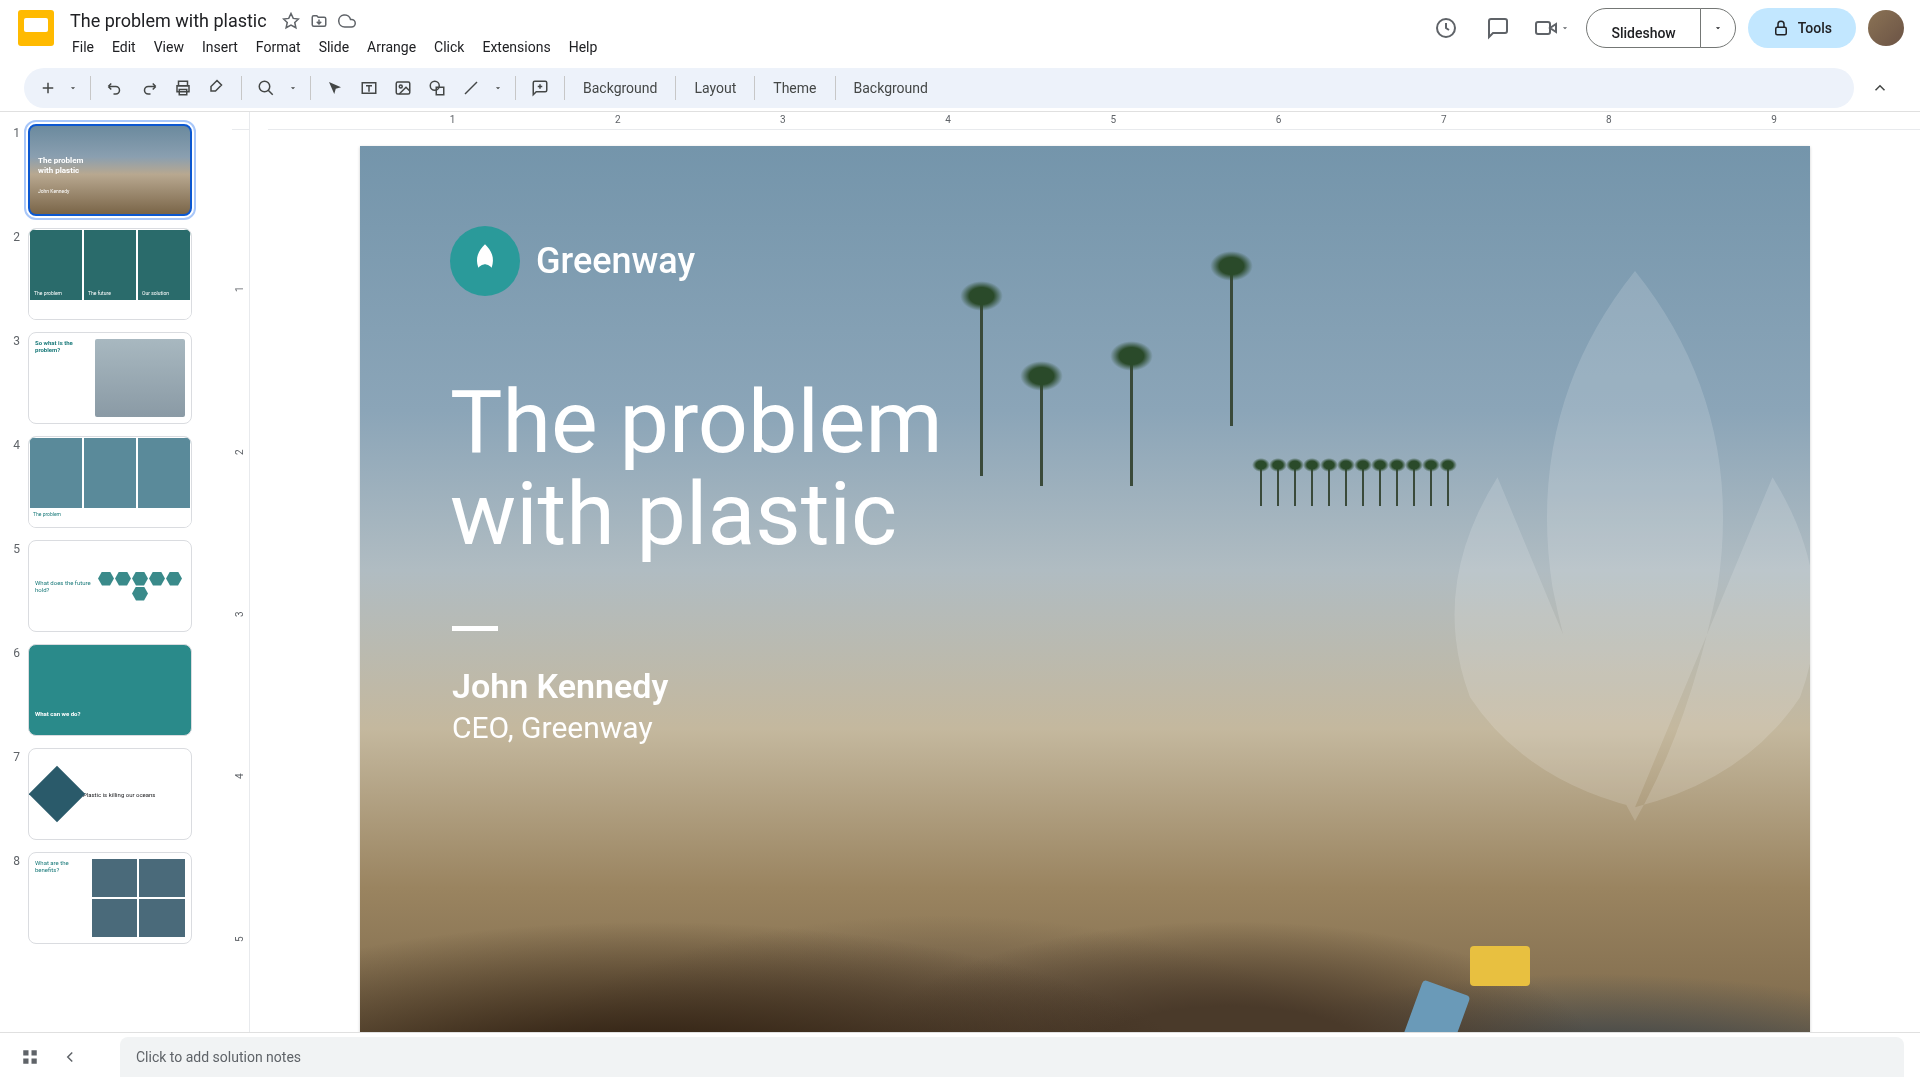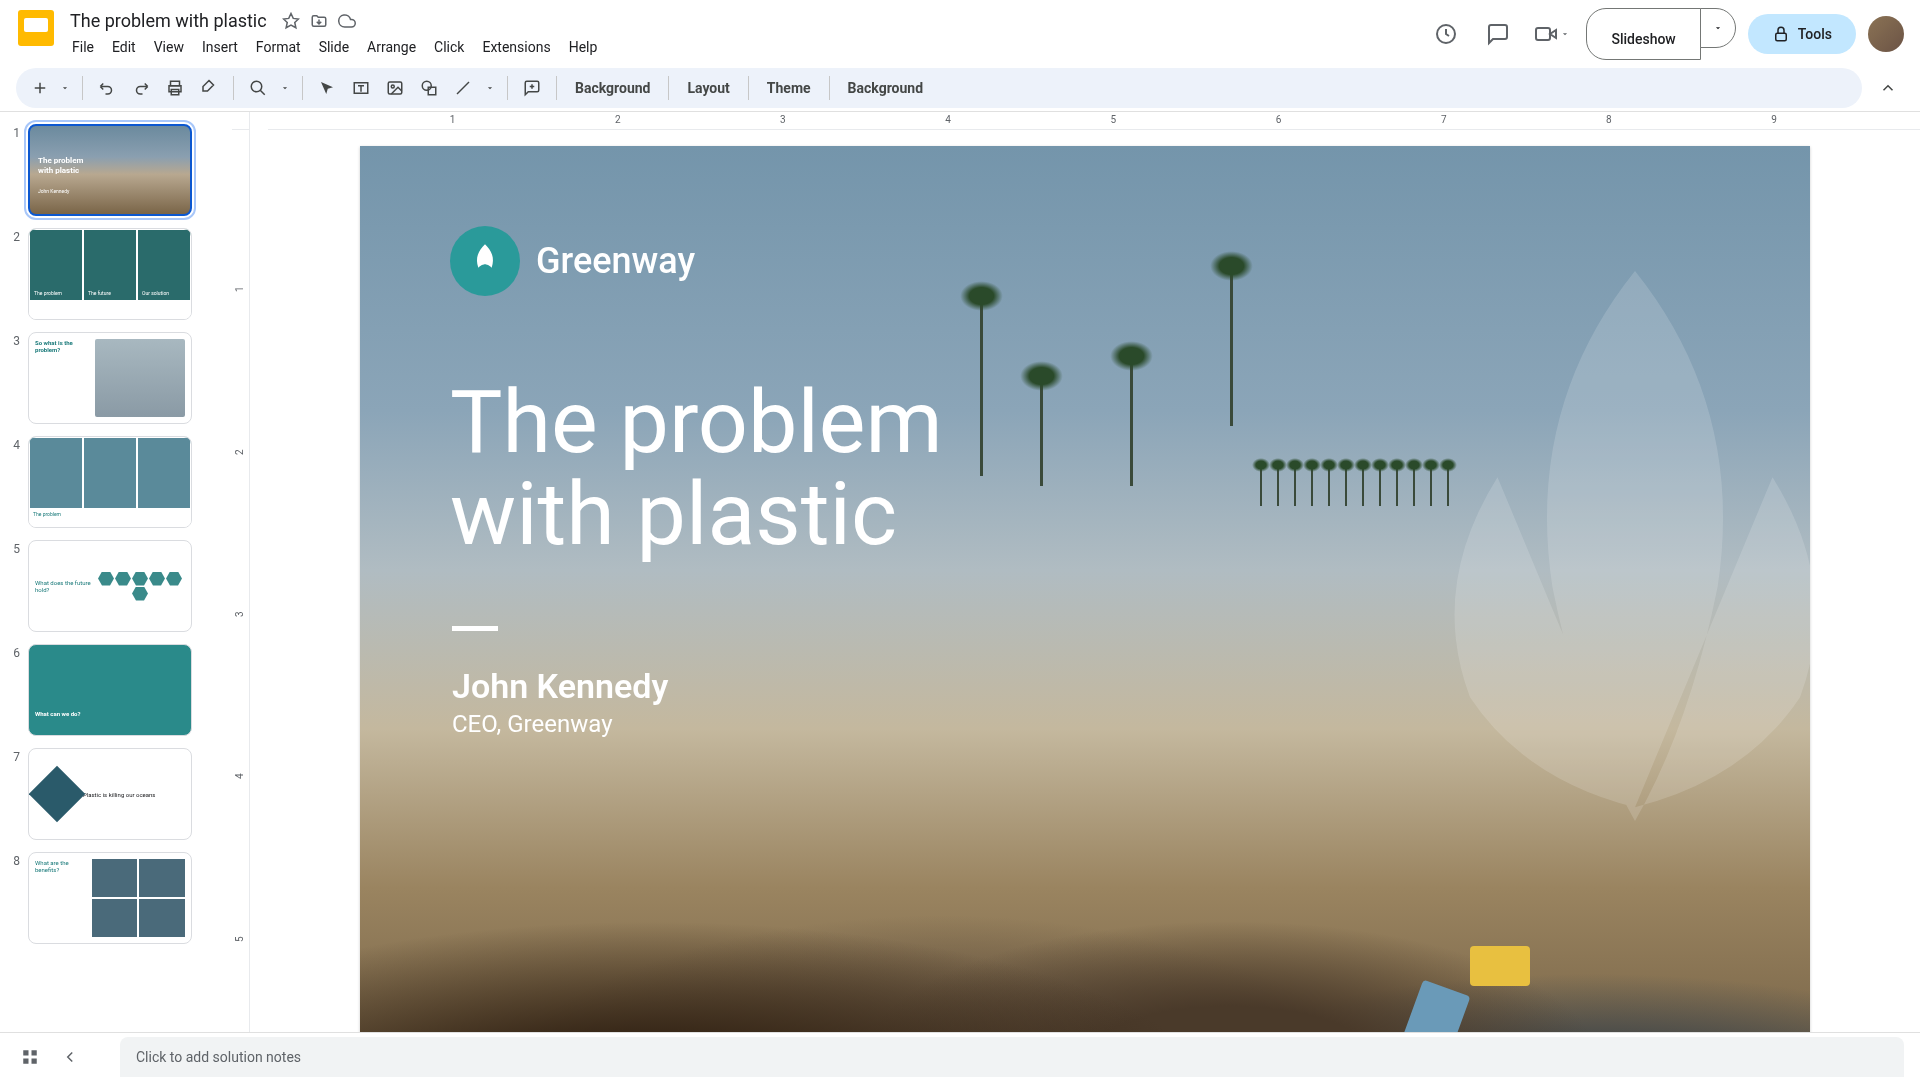--- a/index.html
+++ b/index.html
@@ -12,27 +12,27 @@
     .logo-icon::after { content: ''; position: absolute; top: 8px; left: 6px; right: 6px; height: 14px; background: #fff; border-radius: 2px; }
     .title-area { flex: 1; }
     .title-row { display: flex; align-items: center; gap: 8px; }
     .doc-title { font-size: 18px; color: #202124; padding: 2px 6px; border-radius: 4px; }
     .title-icon { width: 20px; height: 20px; color: #5f6368; cursor: pointer; display: flex; align-items: center; justify-content: center; }
     .menu-bar { display: flex; gap: 2px; margin-top: 2px; }
     .menu-item { padding: 4px 8px; font-size: 14px; color: #202124; border-radius: 4px; cursor: pointer; }
     .header-right { display: flex; align-items: center; gap: 12px; }
     .header-icon-btn { width: 40px; height: 40px; border-radius: 50%; display: flex; align-items: center; justify-content: center; cursor: pointer; color: #5f6368; }
     .video-btn { display: flex; align-items: center; gap: 2px; padding: 0 4px; cursor: pointer; color: #5f6368; }
-    .slideshow-btn { display: flex; align-items: center; height: 52px; border: 1px solid #747775; border-radius: 20px 0 0 20px; padding: 10px 24px 0 24px; font-size: 14px; font-weight: 500; cursor: pointer; background: #fff; margin-right: -1px; }
+    .slideshow-btn { display: flex; align-items: center; height: 40px; border: 1px solid #747775; border-radius: 20px 0 0 20px; padding: 10px 24px 0 24px; font-size: 14px; font-weight: 500; cursor: pointer; background: #fff; margin-right: -1px; }
     .slideshow-dropdown { height: 40px; border: 1px solid #747775; border-radius: 0 20px 20px 0; padding: 0 12px; display: flex; align-items: center; cursor: pointer; background: #fff; }
     .share-btn { display: flex; align-items: center; gap: 8px; height: 40px; background: #c2e7ff; border-radius: 20px; padding: 0 24px; font-size: 14px; font-weight: 500; cursor: pointer; }
     .avatar { width: 36px; height: 36px; border-radius: 50%; background: linear-gradient(135deg, #8b7355, #6b5345); }
     
     
-    .toolbar { display: flex; align-items: center; padding: 4px 16px; height: 48px; gap: 2px; border-bottom: 1px solid #e0e0e0; font-weight: bold; }
+    .toolbar { display: flex; align-items: center; padding: 4px 24px; height: 48px; gap: 2px; border-bottom: 1px solid #e0e0e0; }
     .toolbar-group { background: #edf2fa; border-radius: 24px; padding: 4px 8px; display: flex; align-items: center; gap: 2px; flex: 1; }
     .tb-btn { width: 32px; height: 32px; display: flex; align-items: center; justify-content: center; border-radius: 4px; cursor: pointer; color: #444746; padding: 0 4px; }
     .tb-new { display: flex; align-items: center; }
     .tb-sep { width: 1px; height: 24px; background: #c7c7c7; margin: 0 6px; }
     .tb-text-btn { padding: 6px 10px; font-size: 14px; color: #444746; border-radius: 4px; cursor: pointer; }
     .tb-collapse { width: 32px; height: 32px; display: flex; align-items: center; justify-content: center; cursor: pointer; color: #444746; border-radius: 4px; margin-left: 8px; }
     
     
     .main { display: flex; height: calc(100% - 64px - 48px - 48px); }
     
@@ -87,21 +87,21 @@
     
     
     .slide { width: 1450px; height: 1060px; background: linear-gradient(180deg, #7495ab 0%, #8ba5b8 25%, #b0bcc2 40%, #c4b89e 55%, #9a8460 70%, #5a4832 100%); position: relative; box-shadow: 0 1px 3px rgba(0,0,0,0.2); overflow: hidden; }
     .slide-overlay-leaf { position: absolute; right: -100px; top: 50px; width: 550px; height: 700px; opacity: 0.15; }
     .slide-logo { position: absolute; top: 80px; left: 90px; display: flex; align-items: center; gap: 16px; }
     .slide-logo-icon { width: 70px; height: 70px; background: #2a9a9a; border-radius: 50%; display: flex; align-items: center; justify-content: center; }
     .slide-logo-text { color: #fff; font-size: 36px; font-weight: 500; }
     .slide-title { position: absolute; top: 230px; left: 90px; color: #fff; font-size: 88px; font-weight: 400; line-height: 1.05; }
     .slide-divider { position: absolute; top: 480px; left: 92px; width: 46px; height: 5px; background: #fff; }
     .slide-author { position: absolute; top: 520px; left: 92px; color: #fff; font-size: 34px; font-weight: 600; }
-    .slide-subtitle { position: absolute; top: 564px; left: 92px; color: #fff; font-size: 24px; font-weight: 400; }
+    .slide-subtitle { position: absolute; top: 564px; left: 92px; color: #fff; font-size: 30px; font-weight: 400; }
     
     
     .palm { position: absolute; width: 3px; background: #3a4a3a; }
     .palm::before { content: ''; position: absolute; top: -15px; left: -20px; width: 43px; height: 30px; background: radial-gradient(ellipse, #2a4a2a 40%, transparent 70%); }
     .palm1 { height: 180px; top: 150px; left: 620px; }
     .palm2 { height: 130px; top: 210px; left: 770px; }
     .palm3 { height: 110px; top: 230px; left: 680px; }
     .palm4 { height: 160px; top: 120px; left: 870px; }
     .palm-row { position: absolute; top: 320px; left: 900px; right: 50px; height: 30px; display: flex; gap: 15px; }
     .palm-small { width: 2px; height: 40px; background: #3a4a3a; position: relative; }

